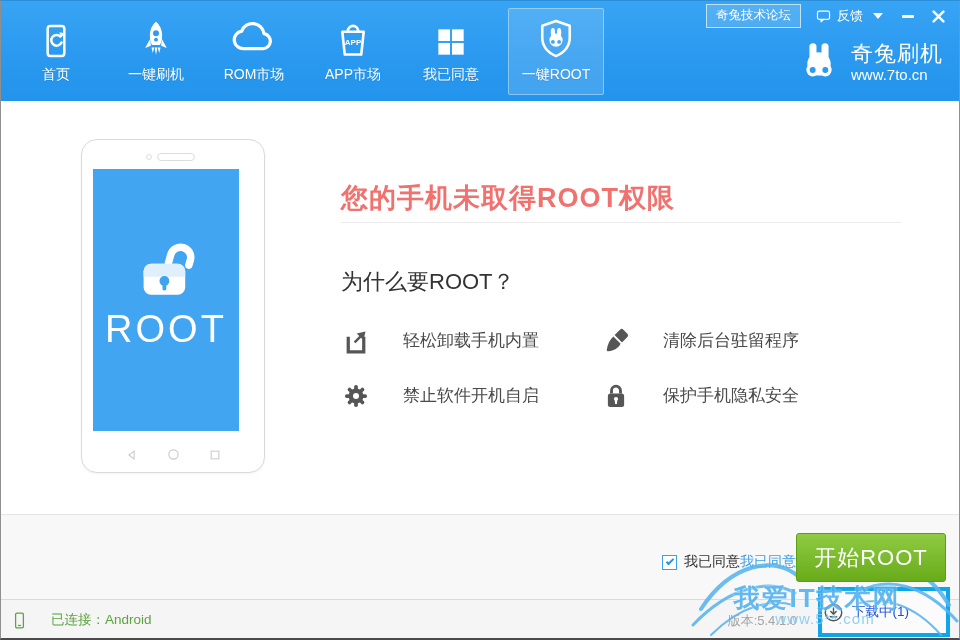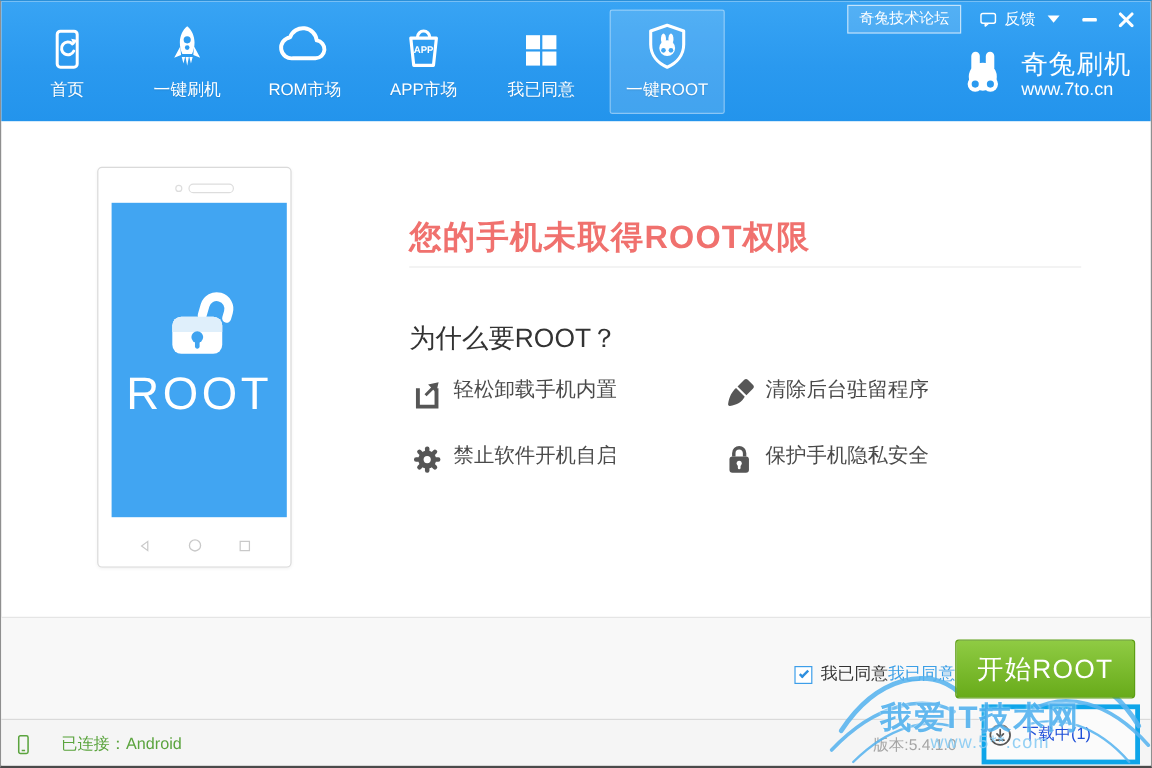--- a/index.html
+++ b/index.html
@@ -20,34 +20,34 @@
   .winbtn{display:flex;align-items:center;justify-content:center;width:30px;height:22px}
   .tri-down{width:0;height:0;border-left:5px solid transparent;border-right:5px solid transparent;border-top:6px solid #fff}
   .min-bar{width:12px;height:3px;background:#fff;border-radius:1px}
 
   .brand{position:absolute;right:16px;top:38px;display:flex;align-items:center;gap:9px;color:#fff}
   .brand-text{display:flex;flex-direction:column;line-height:1.15}
   .brand-name{font-size:22px;font-weight:normal;letter-spacing:1px}
   .brand-url{font-size:15px}
 
   
-  .phone{position:absolute;left:80px;top:138px;width:162px;height:334px;background:#fff;border:1px solid #dadada;border-radius:4px;box-shadow:0 1px 3px rgba(0,0,0,.05)}
+  .phone{position:absolute;left:80px;top:138px;width:184px;height:334px;background:#fff;border:1px solid #dadada;border-radius:16px;box-shadow:0 1px 3px rgba(0,0,0,.05)}
   .speaker-dot{position:absolute;left:64px;top:14px;width:6px;height:6px;border:1px solid #ddd;border-radius:50%}
   .speaker-bar{position:absolute;left:75px;top:13px;width:38px;height:8px;border:1px solid #ddd;border-radius:4px}
   .screen{position:absolute;left:11px;top:29px;width:146px;height:262px;background:#41a5f2;display:flex;flex-direction:column;align-items:center;justify-content:center}
   .screen-inner{display:flex;flex-direction:column;align-items:center;transform:translateY(-8px)}
   .root-label{color:#fff;font-size:38px;letter-spacing:3px;font-weight:400;margin-top:10px}
   .phone-nav{position:absolute;bottom:11px;left:0;right:0;display:flex;justify-content:center;gap:29px;align-items:center}
 
   
   .main-title{position:absolute;left:340px;top:179px;font-size:27px;font-weight:bold;color:#f0716e;letter-spacing:1px}
   .title-divider{position:absolute;left:340px;top:221px;width:560px;height:1px;background:#ececec}
   .section-heading{position:absolute;left:340px;top:266px;font-size:22px;color:#333}
   .features{position:absolute;left:340px;top:312px;width:480px;display:grid;grid-template-columns:260px 220px;grid-auto-rows:55px}
-  .feature{display:flex;gap:7px}
+  .feature{display:flex;align-items:center;gap:32px}
   .feature .ftext{font-size:17px;color:#4a4a4a;white-space:nowrap}
 
   
   .footer{position:absolute;left:0;right:0;top:513px;height:85px;background:#f8f8f8;border-top:1px solid #e5e5e5}
   .agree{position:absolute;left:661px;top:38px;display:flex;align-items:center;font-size:14px;color:#333;white-space:nowrap}
   .checkbox{width:15px;height:15px;background:#fff;border:1px solid #3d9ee9;display:flex;align-items:center;justify-content:center;margin-right:7px;cursor:pointer}
   .check{width:8px;height:4px;border-left:2px solid #2e8fdf;border-bottom:2px solid #2e8fdf;transform:rotate(-45deg);margin-top:-2px}
   .disclaimer{color:#3b9fe6;cursor:pointer}
   .start-btn{position:absolute;left:795px;top:18px;width:150px;height:49px;background:linear-gradient(#8fcb43,#68ab1a);border:1px solid #5d9e14;border-radius:3px;color:#fff;font-size:22px;display:flex;align-items:center;justify-content:center;cursor:pointer;z-index:60;letter-spacing:1px}
 

